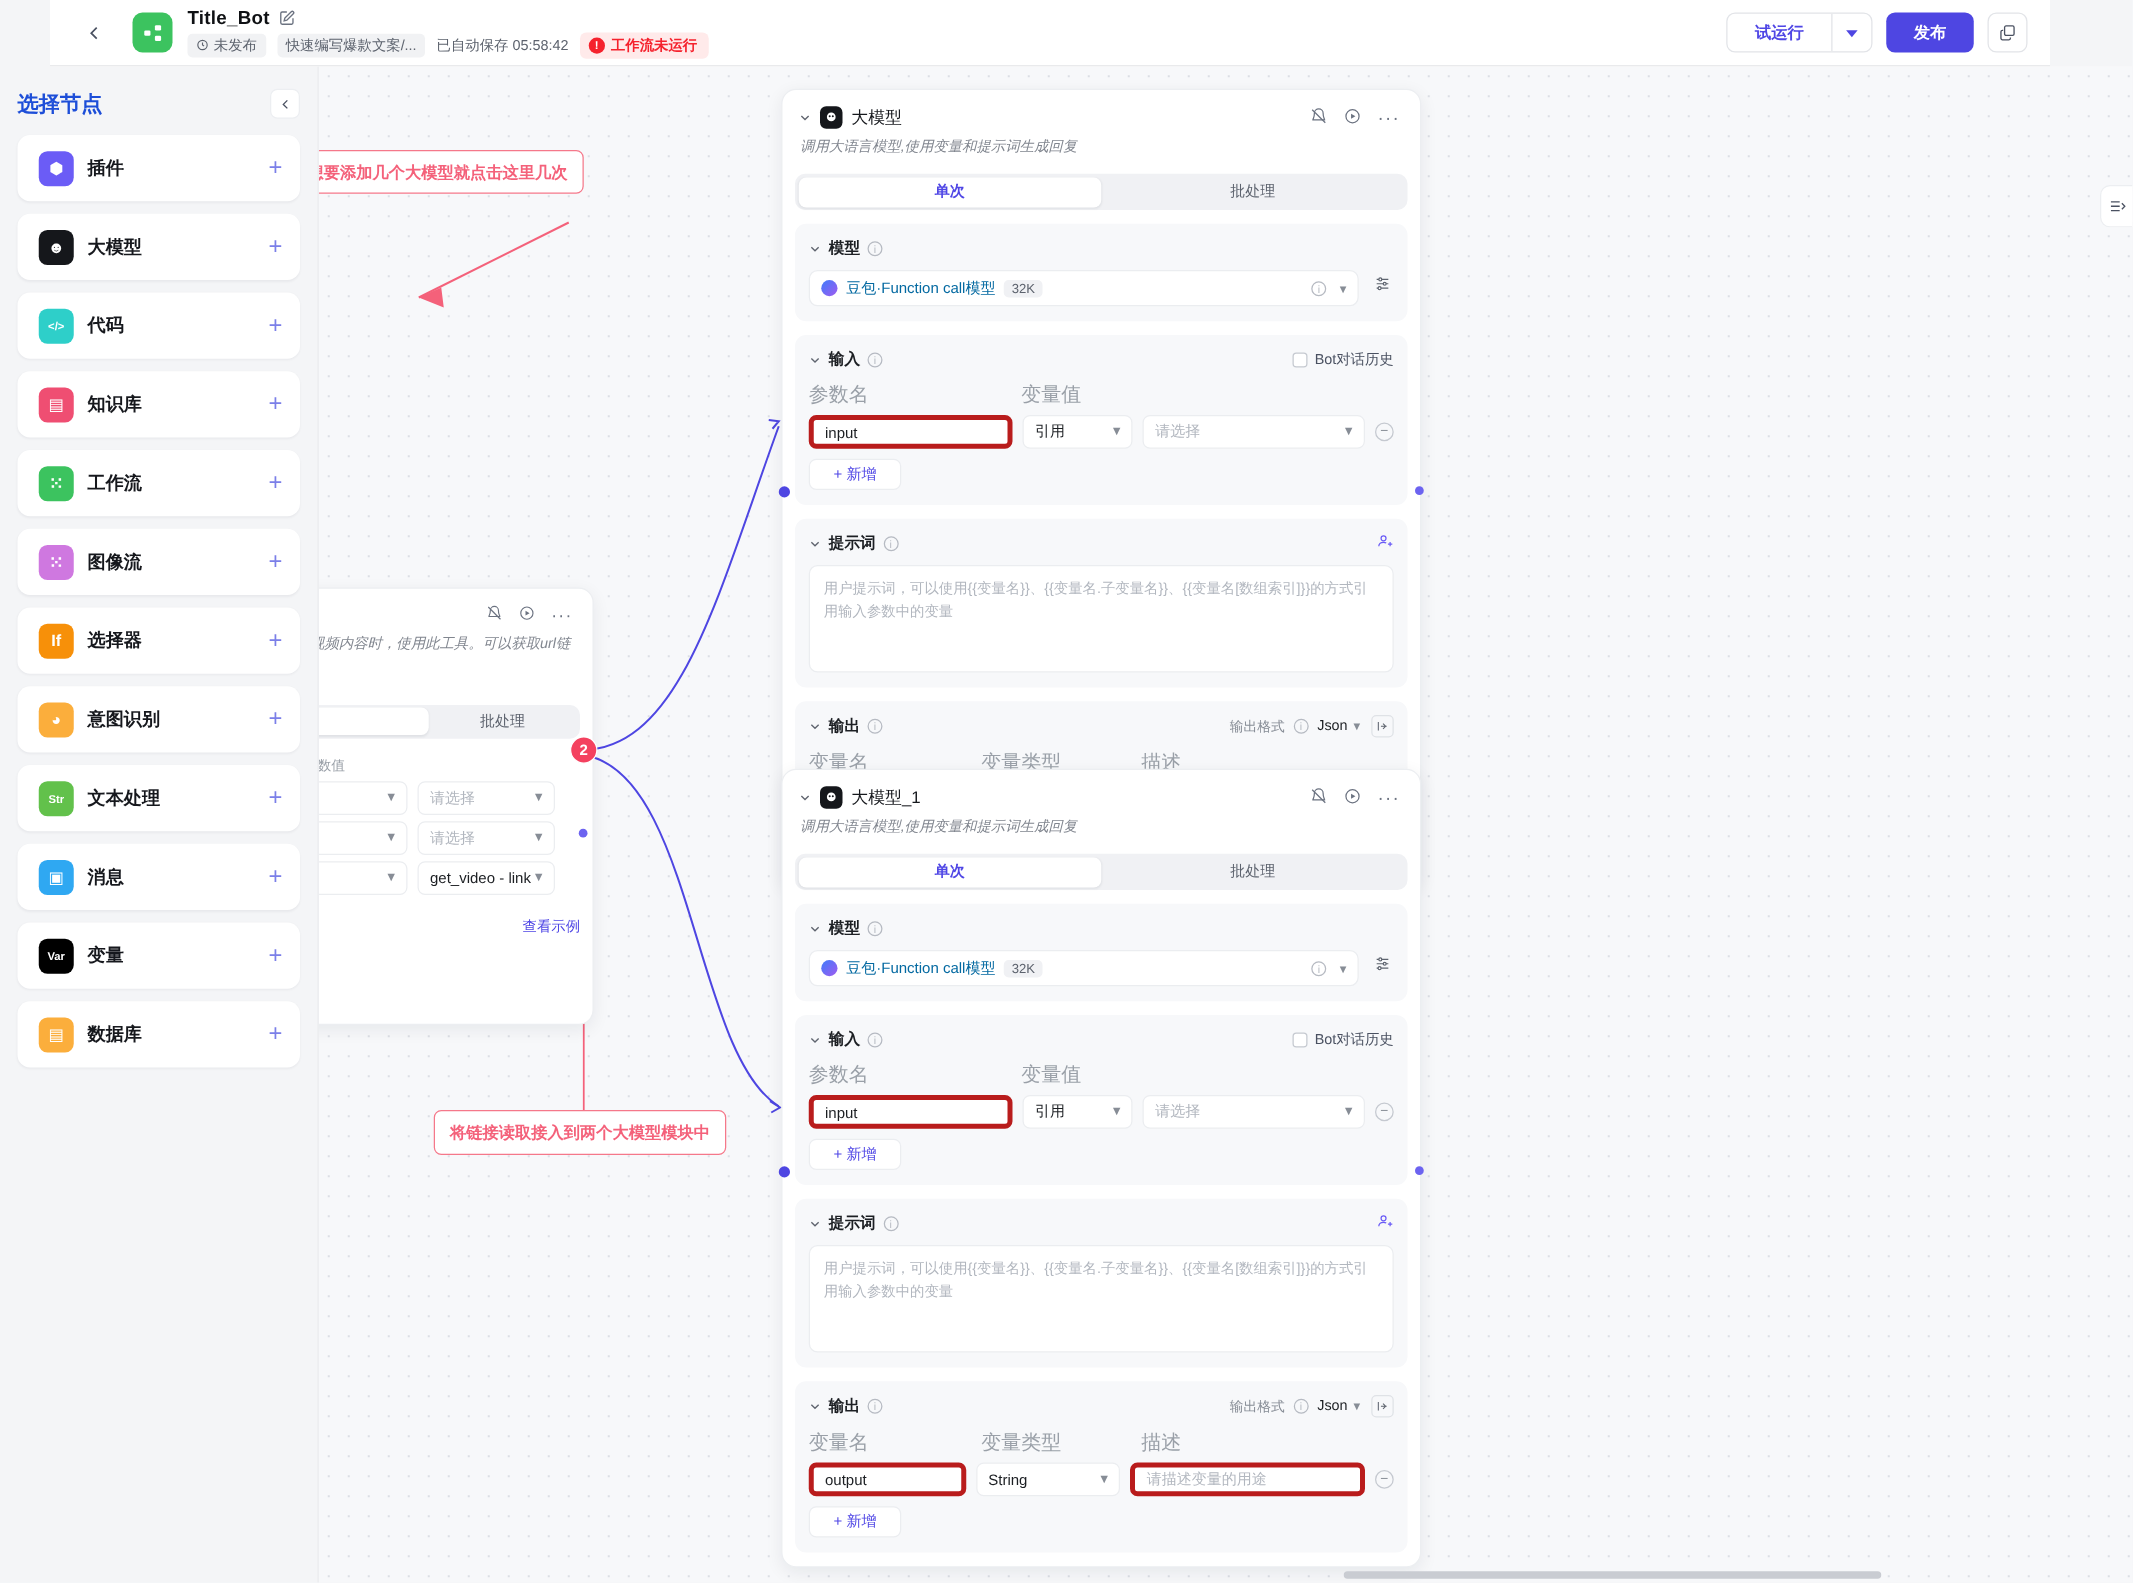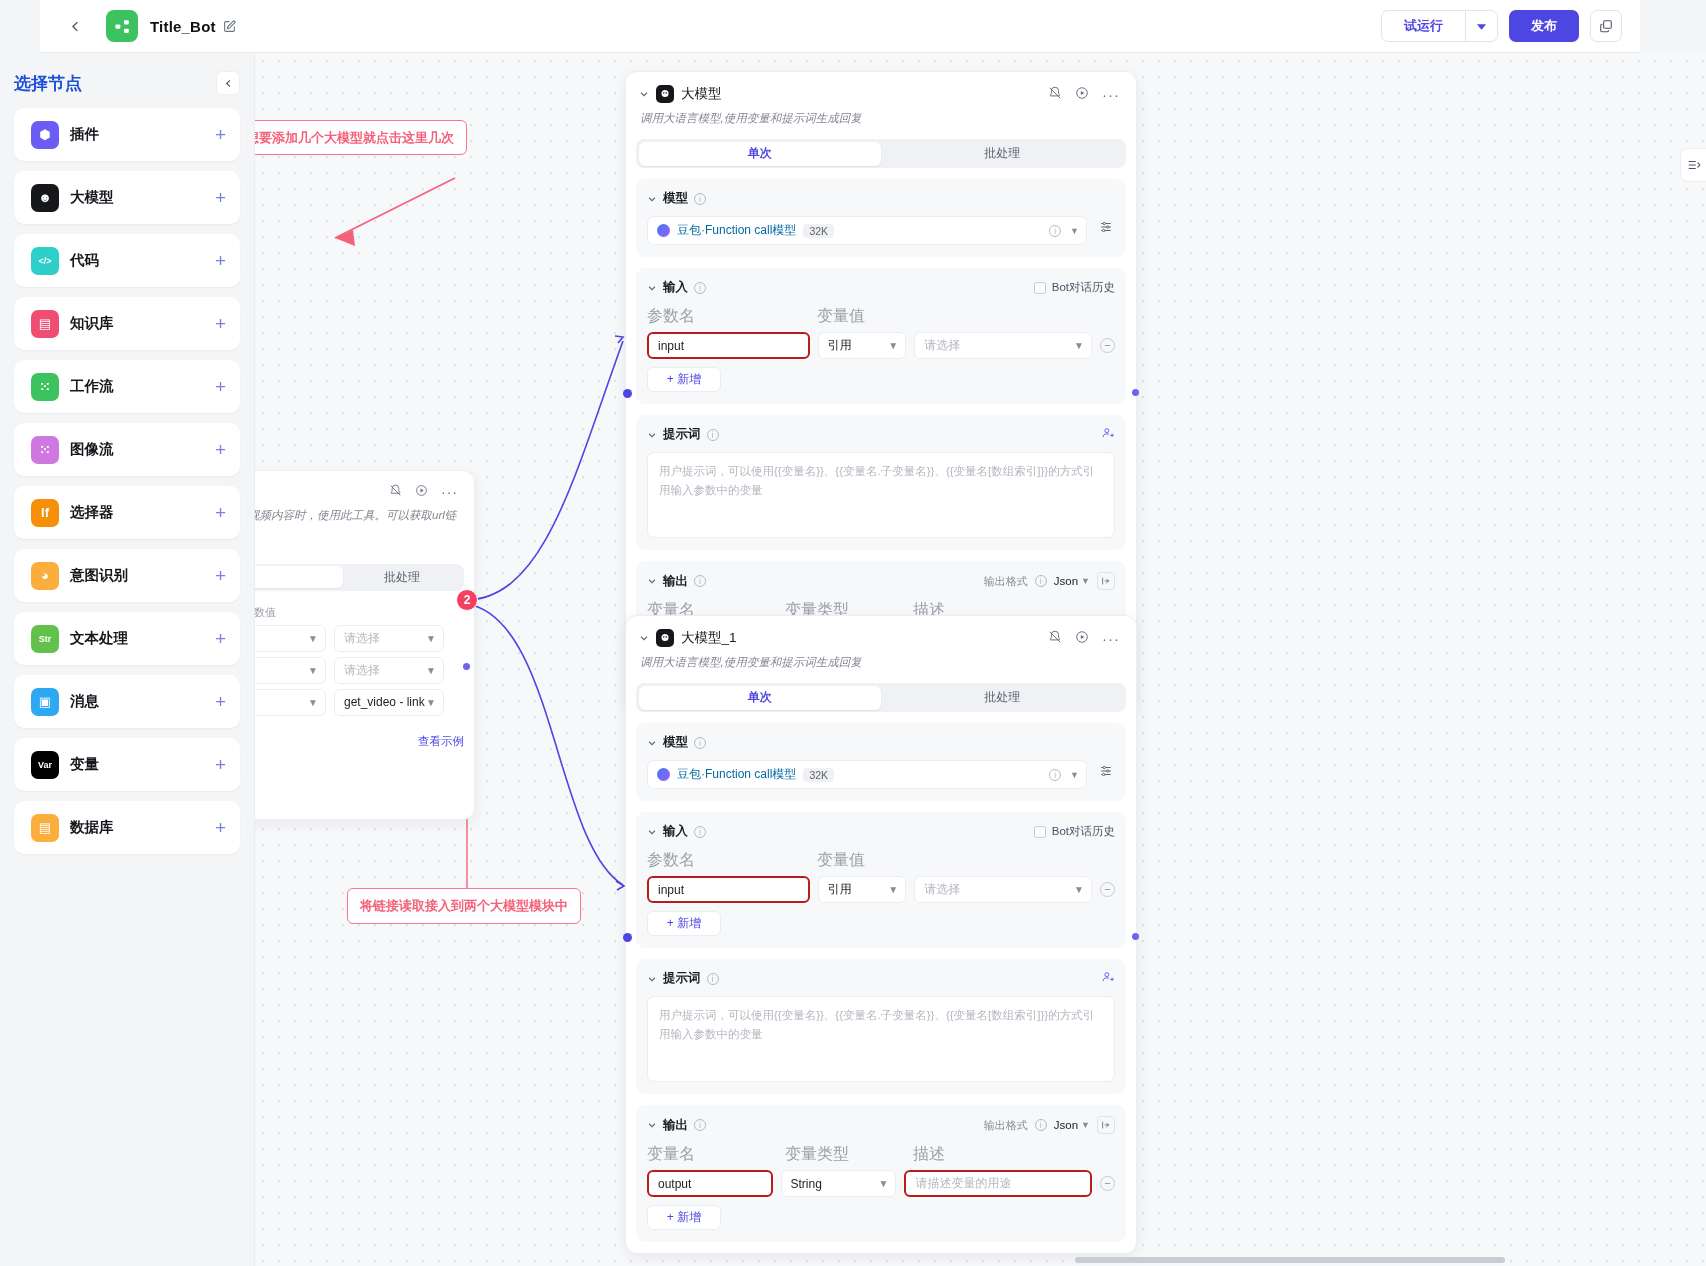--- a/index.html
+++ b/index.html
@@ -153,21 +153,21 @@
   .model-side-btn {
     position: absolute; right: 10px; width: 20px; height: 20px;
     display: flex; align-items: center; justify-content: center; color: #5d636e;
   }
 
   .checkbox-wrap { display: flex; align-items: center; gap: 6px; font-size: 11.5px; color: #4a5161; cursor: pointer; }
   .cbox { width: 12px; height: 12px; border: 1px solid #c5c9d0; border-radius: 3px; background: #fff; }
 
   .col-head { display: flex; margin-top: 10px; font-size: 16px; color: #9aa0a8; }
   .inp {
-    height: 27px; background: #fff; border: 2px solid #b91c1c; border-radius: 6px;
+    height: 27px; background: #fff; border: 4px solid #b91c1c; border-radius: 6px;
     display: flex; align-items: center; padding: 0 9px; font-size: 12px; color: #1c1f23;
   }
   .inp.ph { color: #b2b7bf; }
   .sel {
     height: 27px; background: #fff; border: 1px solid #ebedf0; border-radius: 6px;
     display: flex; align-items: center; padding: 0 7px 0 9px; font-size: 12px; color: #1c1f23;
   }
   .sel .cv { margin-left: auto; color: #878d96; font-size: 10px; }
   .row { display: flex; align-items: center; gap: 8px; margin-top: 5px; }
   .minus {
@@ -245,20 +245,35 @@
   <div class="title-block">
     <div class="title-row">
       <span class="title-text">Title_Bot</span>
       <span class="edit-icon">
         <svg width="13" height="13" viewBox="0 0 24 24" fill="none" stroke="currentColor" stroke-width="2">
             <path d="M12 3H5a2 2 0 00-2 2v14a2 2 0 002 2h14a2 2 0 002-2v-7"></path>
             <path d="M18.5 2.5a2.1 2.1 0 013 3L12 15l-4 1 1-4 9.5-9.5z"></path>
           </svg>
       </span>
     </div>
+    <div class="meta-row">
+      <span class="chip">
+        <svg width="10" height="10" viewBox="0 0 24 24" fill="none" stroke="currentColor" stroke-width="2.2">
+            <circle cx="12" cy="12" r="9"></circle>
+            <path d="M12 7v5l3 2"></path>
+          </svg>
+        <span>未发布</span>
+      </span>
+      <span class="chip plain">快速编写爆款文案/...</span>
+      <span class="saved-text">已自动保存 05:58:42</span>
+      <span class="warn-chip">
+        <span class="warn-dot">!</span>
+        <span>工作流未运行</span>
+      </span>
+    </div>
   </div>
   <div class="topbar-right">
     <div class="run-group">
       <div class="run-btn">试运行</div>
       <div class="run-caret">
         <svg width="11" height="11" viewBox="0 0 12 12" fill="#4e46e2">
             <path d="M1 3.5h10L6 9.5z"></path>
           </svg>
       </div>
     </div>

